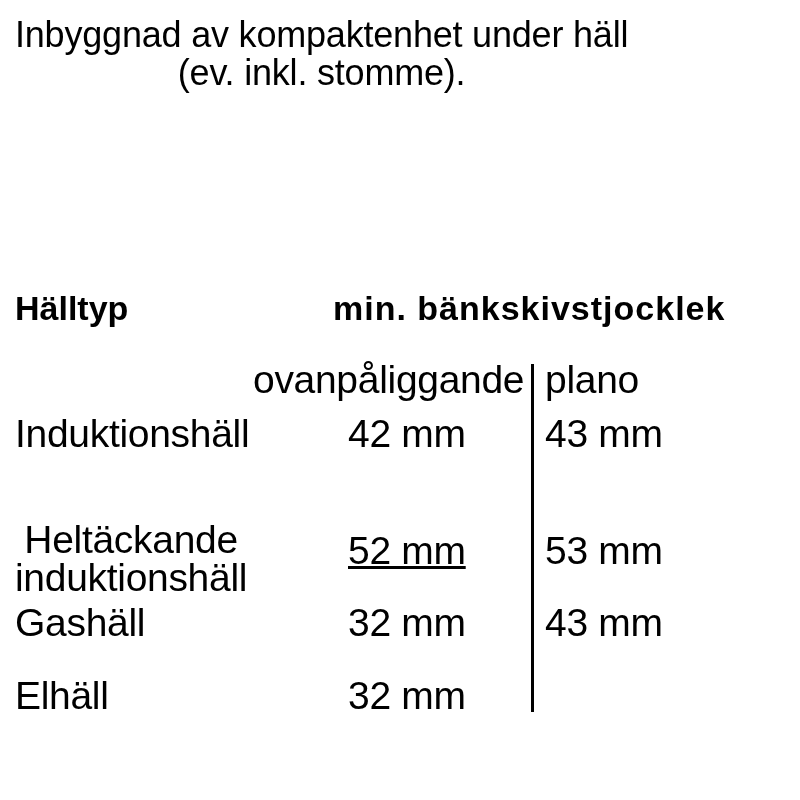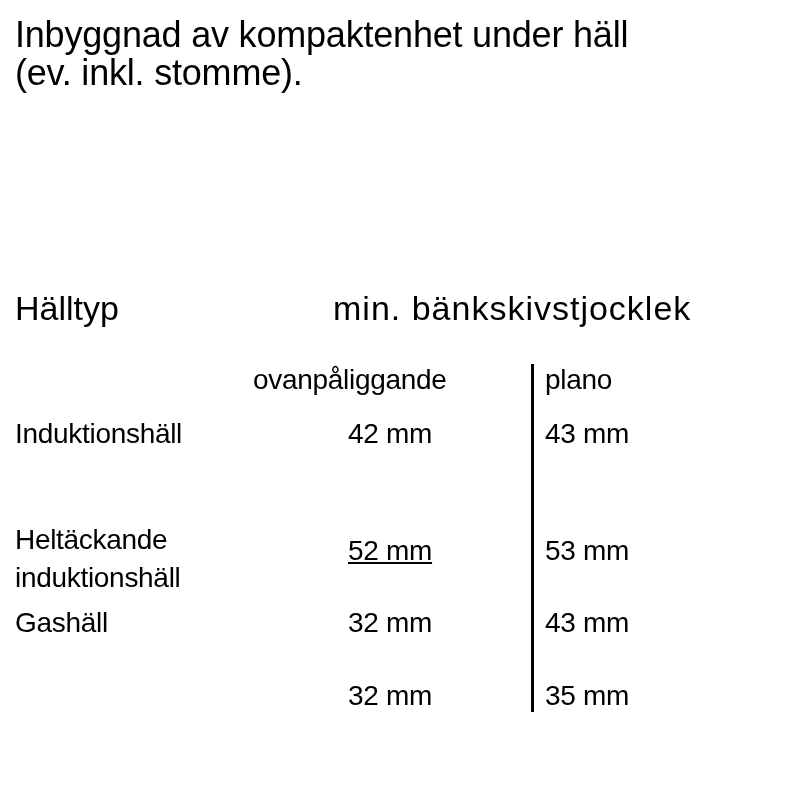--- a/index.html
+++ b/index.html
@@ -8,35 +8,36 @@
     background: #ffffff;
   }
   .page {
     position: relative;
     width: 800px;
     height: 800px;
     background: #ffffff;
     color: #000000;
     font-family: "Liberation Sans", "DejaVu Sans", sans-serif;
     overflow: hidden;
+    text-align: center;
   }
   .abs { position: absolute; white-space: nowrap; }
   .intro-line {
     font-size: 36px;
     line-height: 38px;
     letter-spacing: -0.2px;
   }
   .col-header {
     font-size: 34px;
     line-height: 38px;
-    font-weight: normal;
+    font-weight: bold;
   }
   .col-header.wide { letter-spacing: 1px; }
   .body-text {
-    font-size: 28px;
+    font-size: 39px;
     line-height: 38px;
     letter-spacing: -0.3px;
   }
   .two-line { white-space: pre-line; margin-top: 27px; }
   .divider {
     position: absolute;
     left: 531px;
     top: 364px;
     width: 3px;
     height: 348px;
@@ -67,16 +68,16 @@
 
   <div class="abs body-text two-line" style="left:15px; top:494px;">Heltäckande
 induktionshäll</div>
   <div class="abs body-text" style="left:348px; top:532px;text-decoration:underline;">52 mm</div>
   <div class="abs body-text" style="left:545px; top:532px;">53 mm</div>
 
   <div class="abs body-text" style="left:15px; top:604px;">Gashäll</div>
   <div class="abs body-text" style="left:348px; top:604px;">32 mm</div>
   <div class="abs body-text" style="left:545px; top:604px;">43 mm</div>
 
+  <div class="abs body-text" style="left:15px; top:677px;">Elhäll</div>
   <div class="abs body-text" style="left:348px; top:677px;">32 mm</div>
-  <div class="abs body-text" style="left:545px; top:677px;">35 mm</div>
 
 </div>
 
 </body></html>

